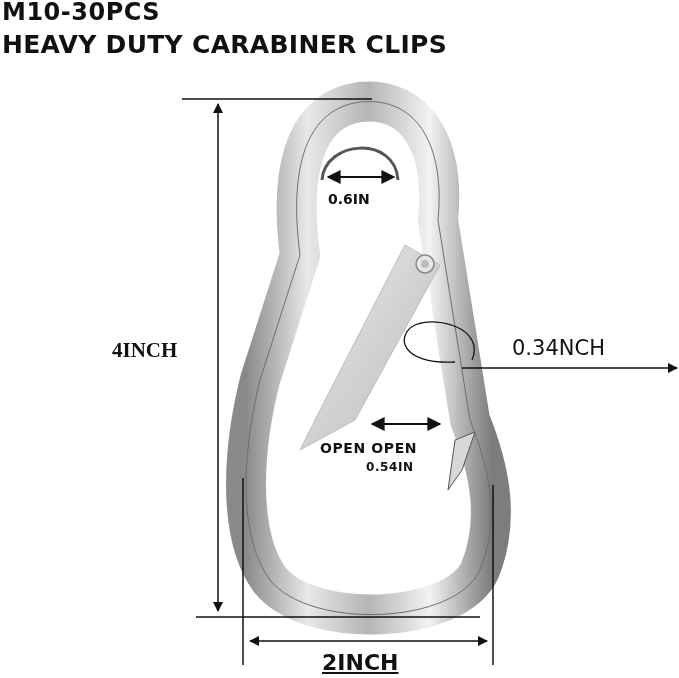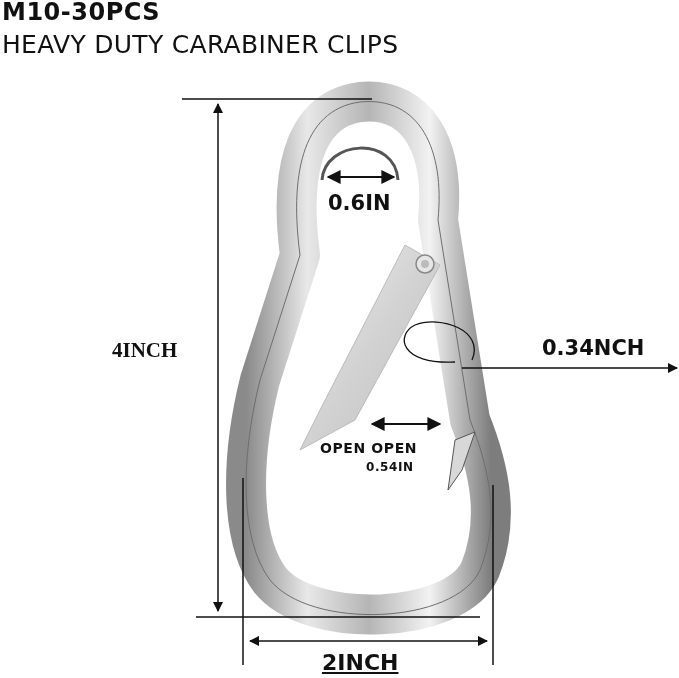--- a/index.html
+++ b/index.html
@@ -1,25 +1,25 @@
 <!DOCTYPE html>
 <html><head>
 <meta charset="utf-8">
 <style>
   html, body { margin:0; padding:0; background:#ffffff; }
   body { width:679px; height:678px; position:relative; overflow:hidden;
          font-family:"DejaVu Sans", "Liberation Sans", sans-serif; color:#111; }
   .title { position:absolute; left:2px; top:-2px; font-size:24px; font-weight:bold; letter-spacing:0.5px; }
-  .subtitle { position:absolute; left:2px; top:30px; font-size:25px; font-weight:normal; letter-spacing:0.3px; }
+  .subtitle { position:absolute; left:2px; top:30px; font-size:25px; font-weight:bold; letter-spacing:0.3px; }
   .art { position:absolute; left:0; top:0; width:679px; height:678px; }
   .lbl { position:absolute; font-weight:bold; white-space:nowrap; }
   .lbl-height { left:112px; top:338px; font-size:21px;font-family:Liberation Serif, serif; }
   .lbl-width { left:322px; top:650px; font-size:22px;text-decoration:underline; }
-  .lbl-inner { left:328px; top:191px; font-size:21px; }
-  .lbl-wire { left:512px; top:336px; font-size:21px; font-weight:bold;margin-left:30px; }
+  .lbl-inner { left:328px; top:191px; font-size:14px; }
+  .lbl-wire { left:512px; top:336px; font-size:21px; font-weight:normal; }
   .lbl-open1 { left:320px; top:440px; font-size:14px; letter-spacing:0.6px; }
   .lbl-open2 { left:366px; top:460px; font-size:12px; letter-spacing:0.6px; }
 </style>
 </head>
 <body>
 
 <div class="title">M10-30PCS</div>
 <div class="subtitle">HEAVY DUTY CARABINER CLIPS</div>
 
 <svg class="art" viewBox="0 0 679 678" xmlns="http://www.w3.org/2000/svg">

